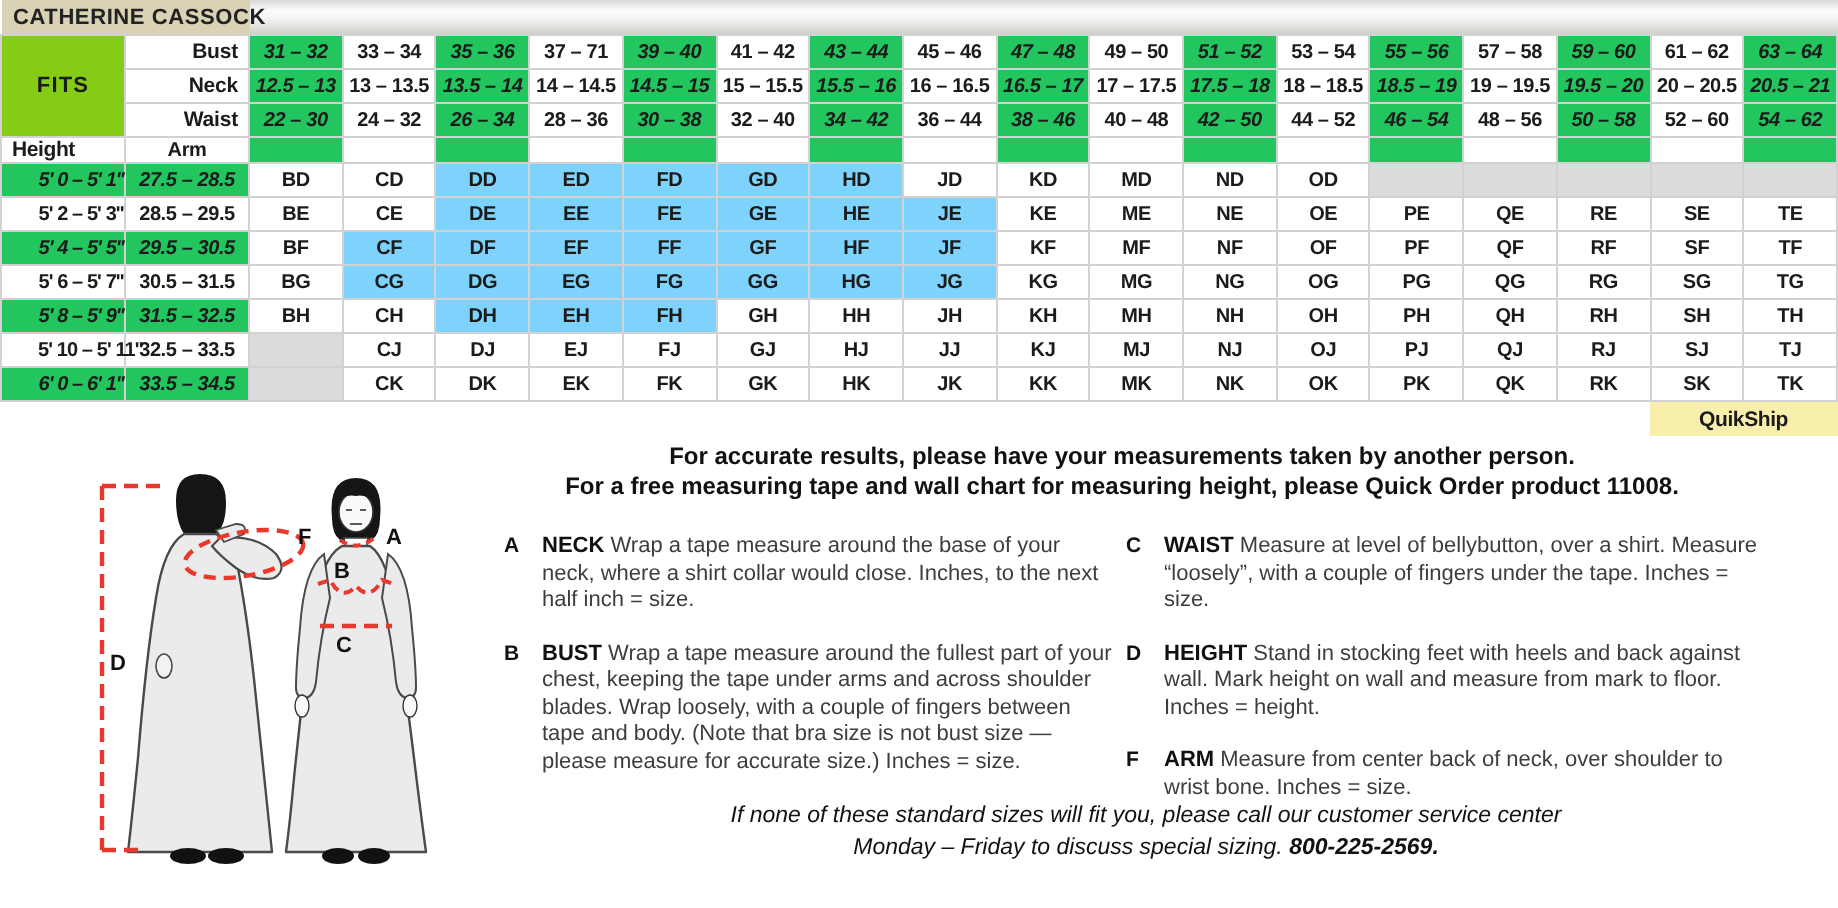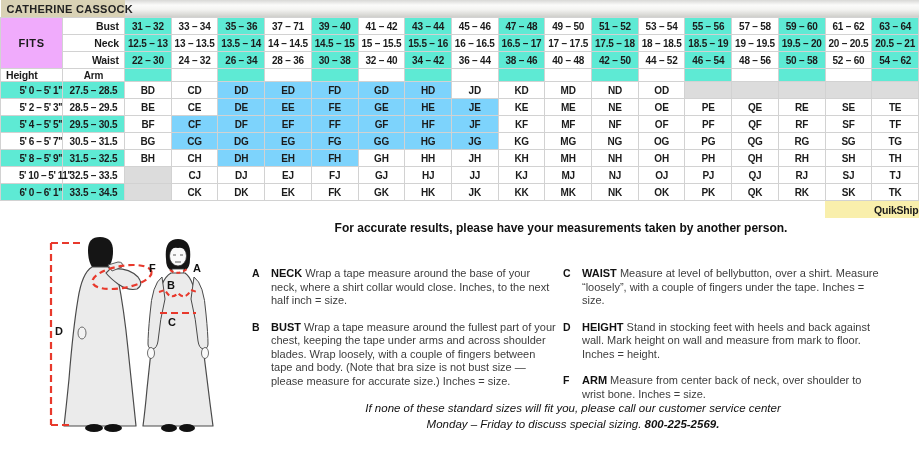--- a/index.html
+++ b/index.html
@@ -7,30 +7,30 @@
     width:919px;height:454px;position:relative;background:#ffffff;
     font-family:"Liberation Sans",sans-serif;color:#1b1b1b;overflow:hidden;
   }
   
   table.size-table{position:absolute;top:0;left:0;width:919px;border-collapse:collapse;table-layout:fixed;}
   td{padding:0;font-weight:bold;font-size:10px;letter-spacing:-0.2px;text-align:center;white-space:nowrap;color:#1b1b1b;}
   tr.title-row td{height:17px;border:none;}
   .title-cell{background:#d9d2b5;text-align:center;padding-left:6px;font-size:11px;letter-spacing:0.3px;color:#222;}
   .gloss-cell{background:linear-gradient(180deg,#d8d8d6 0%,#fbfbfa 30%,#f4f4f2 55%,#cfcfcb 100%);border-bottom:1px solid #c2c2c2;}
   .cell{border:1px solid #d2d2d2;height:16px;}
-  .fits{background:#f0abfc;font-size:11px;letter-spacing:0.6px;}
+  .fits{background:#84cc16;font-size:11px;letter-spacing:0.6px;}
   .mlabel{text-align:right;padding-right:5px;font-size:10.5px;letter-spacing:-0.1px;}
-  .cream{background:#5eead4;}
+  .cream{background:#22c55e;font-style:italic;}
   .hdrrow{height:12px;}
   .hdrleft{text-align:left;padding-left:5px;font-size:10.5px;}
-  .hcell{text-align:right;padding-left:18px;letter-spacing:-0.45px;}
+  .hcell{text-align:center;padding-left:18px;letter-spacing:-0.45px;}
   .hl{background:#7dd3fc;}
   .gray{background:#dcdcdc;}
   .blankcell{border:none;height:17px;}
-  .quik{background:#f9efac;border:none;height:17px;font-size:10.5px;text-align:right;}
+  .quik{background:#f9efac;border:none;height:17px;font-size:10.5px;}
   
   .notes{position:absolute;top:221px;left:204px;width:714px;text-align:center;
          font-size:12px;font-weight:bold;line-height:15px;color:#111;}
   
   .figure{position:absolute;left:38px;top:229px;}
   
   .instr-col{position:absolute;top:267px;display:flex;flex-direction:column;gap:13px;}
   .col1{left:252px;width:306px;}
   .col2{left:563px;width:322px;}
   .instr-item{display:flex;gap:9px;}
@@ -305,20 +305,21 @@
         </tr>
         <tr>
           <td class="blankcell" colspan="17"></td>
           <td class="quik" colspan="2">QuikShip</td>
         </tr>
       </tbody>
   </table>
 
   <div class="notes">
     <div>For accurate results, please have your measurements taken by another person.</div>
+    <div>For a free measuring tape and wall chart for measuring height, please Quick Order product 11008.</div>
   </div>
 
   <svg class="figure" width="210" height="222" viewBox="0 0 210 222">
 
     <g>
       <path d="M50 21 Q50 8 62 8 Q75 8 75 22 Q75 34 70 38 L54 38 Q50 32 50 21 Z" fill="#151515"></path>
       <path d="M54 38 Q44 44 40 70 Q35 100 31 150 Q28 180 26 197 L98 197 Q94 160 90 120 Q86 80 80 50 Q77 42 70 38 Z" fill="#ebebeb" stroke="#4a4a4a" stroke-width="1.2" stroke-linejoin="round"></path>
       <path d="M72 40 Q90 38 100 48 Q106 56 99 60 Q90 62 80 55 Q72 49 68 44 Z" fill="#ebebeb" stroke="#4a4a4a" stroke-width="1.1"></path>
       <path d="M70 36 L80 33 Q86 33 84 38 L74 42 Z" fill="#ebebeb" stroke="#4a4a4a" stroke-width="0.9"></path>
       <ellipse cx="44" cy="104" rx="4" ry="6" fill="#f2f2f2" stroke="#4a4a4a" stroke-width="0.8"></ellipse>

